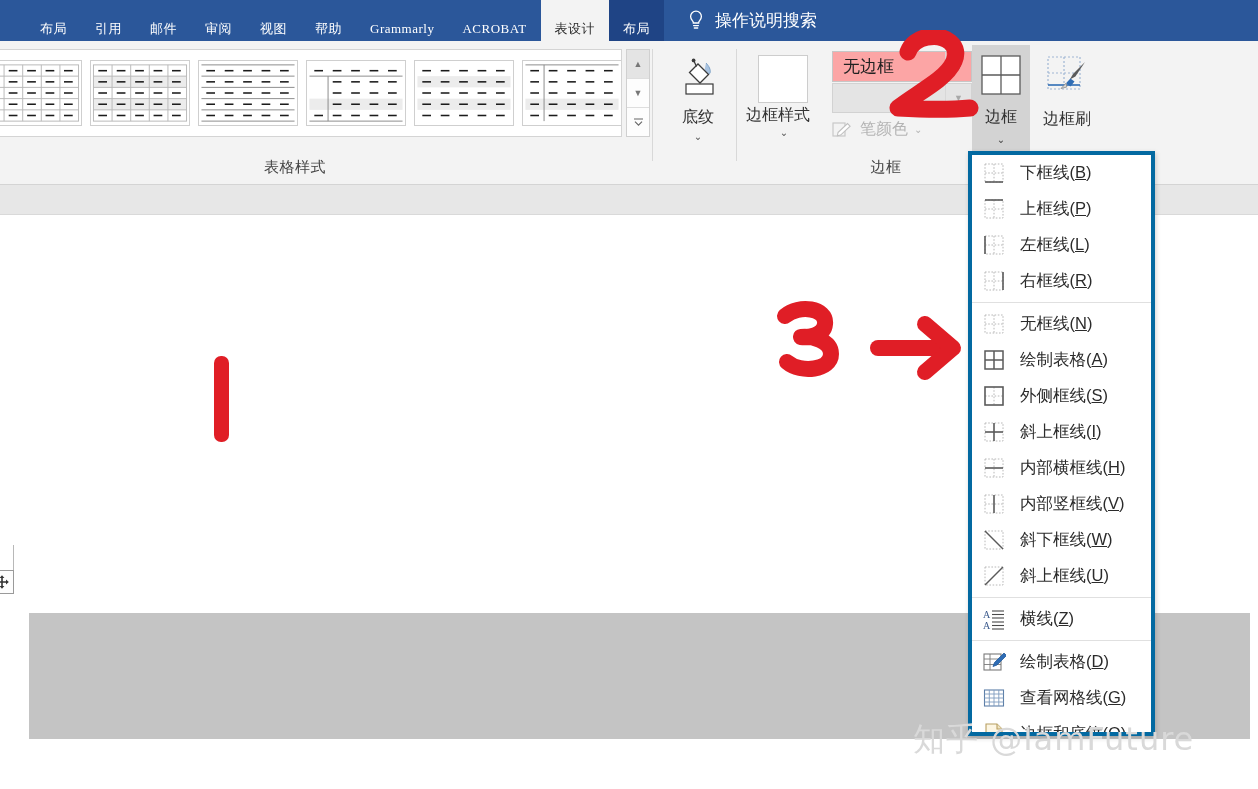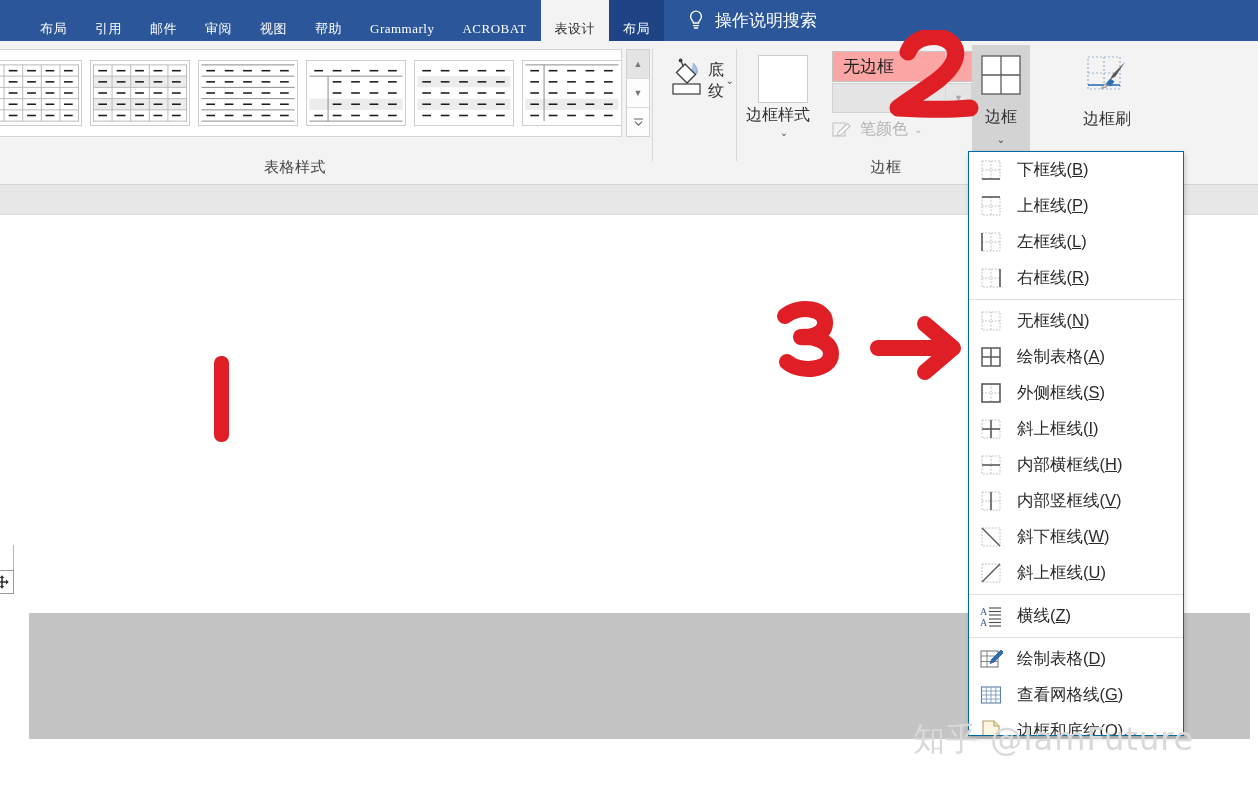--- a/index.html
+++ b/index.html
@@ -71,21 +71,21 @@
     flex: 1; display: flex; align-items: center; justify-content: center;
     border-bottom: 1px solid #dedede; font-size: 9px; color: #777;
   }
   .gal-btn:last-child { border-bottom: none; }
   .gal-btn.top { background: #e4e4e4; }
 
   
   #grp-shading { left: 658px; width: 80px; }
   .bigbtn {
     position: absolute; top: 8px; width: 72px;
-    display: flex; flex-direction: row; align-items: center;
+    display: flex; flex-direction: column; align-items: center;
     padding-top: 6px;
   }
   .bigbtn .lbl { font-size: 16px; color: #333; margin-top: 4px; }
   .bigbtn .chev { font-size: 10px; color: #555; line-height: 10px; margin-top: 4px;}
 
   
   #grp-border { left: 744px; width: 324px; }
   .bstyle-preview {
     position: absolute; left: 14px; top: 14px;
     width: 50px; height: 48px; background: #ffffff; border: 1px solid #cdcdcd;
@@ -119,21 +119,21 @@
   
   .borders-btn {
     position: absolute; left: 228px; top: 4px; width: 58px; height: 112px;
     background: #d3d3d3; display: flex; flex-direction: column;
     align-items: center; padding-top: 8px;
   }
   .borders-btn .lbl { font-size: 16px; color: #333; margin-top: 6px;}
   .borders-btn .chev { font-size: 10px; color: #444; margin-top: 6px; }
   .brush-btn {
     position: absolute; left: 292px; top: 4px; width: 62px; height: 112px;
-    display: flex; flex-direction: column; align-items: center; padding-top: 8px; margin-left: 40px;
+    display: flex; flex-direction: column; align-items: center; padding-top: 8px;
   }
   .brush-btn .lbl { font-size: 16px; color: #333; margin-top: 6px;}
 
   
   .docstrip {
     position: absolute; left: 0; top: 185px; width: 1258px; height: 30px;
     background: #e7e7e7; border-bottom: 1px solid #d9d9d9;
   }
   .page {
     position: absolute; left: 0; top: 215px; width: 1258px; height: 574px;
@@ -154,22 +154,22 @@
 
   
   .anno { position: absolute; pointer-events: none; }
   #anno-2 { left: 886px; top: 30px; }
   #anno-3 { left: 775px; top: 300px; }
   #anno-1 { left: 214px; top: 356px; width: 15px; height: 86px;
             background: #e01e26; border-radius: 7px; }
 
   
   .menu {
-    position: absolute; left: 968px; top: 151px; width: 216px; height: 585px;
-    background: #ffffff; border: 1px solid #0369a1;
+    position: absolute; left: 968px; top: 151px; width: 187px; height: 585px;
+    background: #ffffff; border: 4px solid #0369a1;
     box-shadow: 1px 2px 5px rgba(0,0,0,.18);
     overflow: hidden;
   }
   .menu-item {
     height: 36px; display: flex; align-items: center;
     padding-left: 10px; gap: 14px;
   }
   .menu-item .mi-ico { width: 24px; height: 24px; flex: 0 0 24px; }
   .menu-item .mi-lbl { font-size: 16.5px; color: #2b2b2b; white-space: nowrap; }
   .menu-sep { height: 1px; background: #e0e0e0; margin: 3px 0; }

